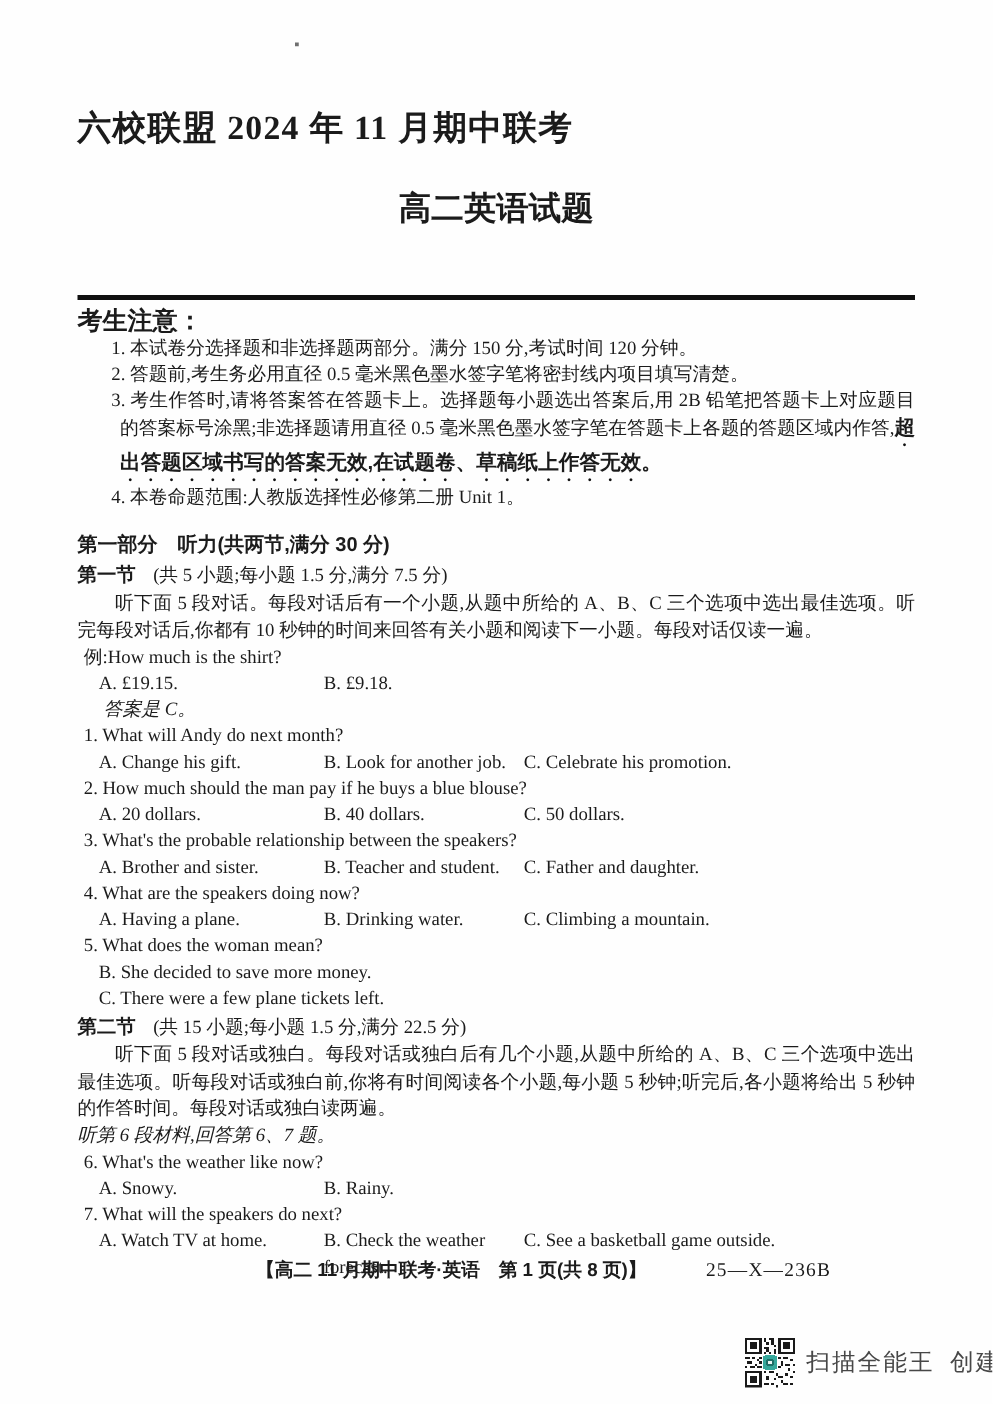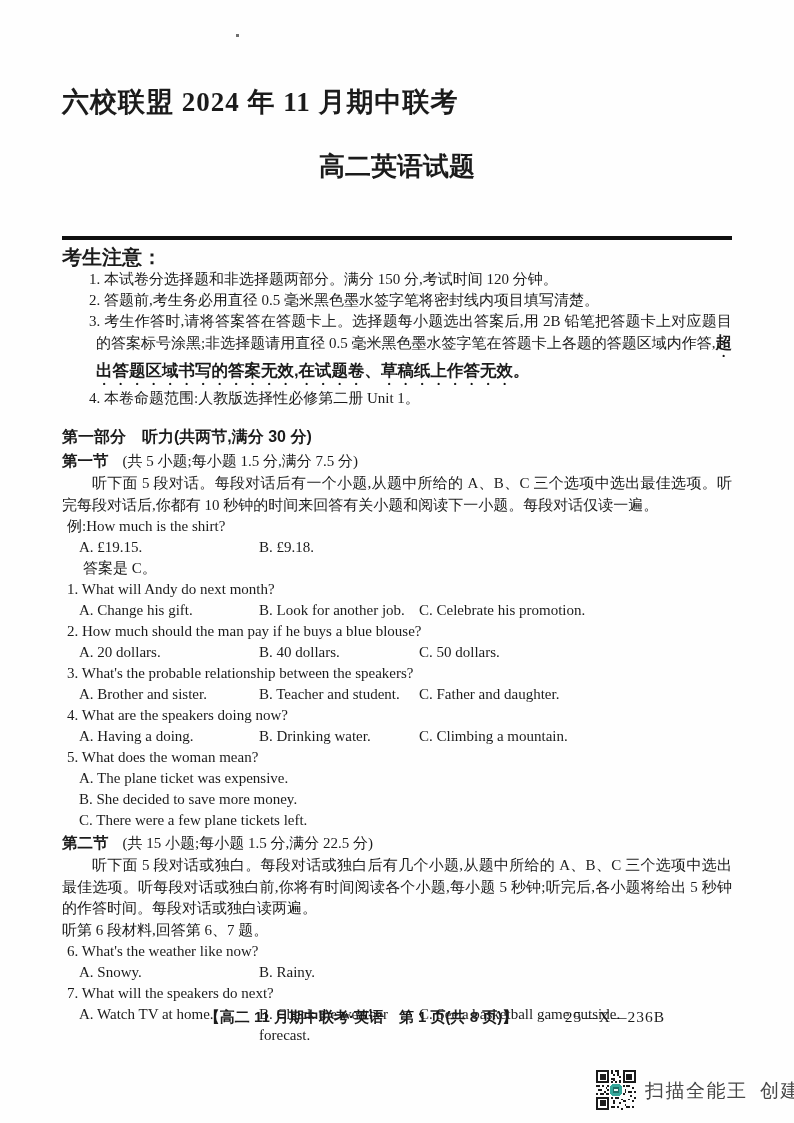--- a/index.html
+++ b/index.html
@@ -21,21 +21,21 @@
     font-family:"Liberation Sans","DejaVu Sans",sans-serif; font-weight:bold; font-size:16.5px;
     -webkit-text-emphasis:filled dot #111; -webkit-text-emphasis-position:under right;
     text-emphasis:filled dot #111; text-emphasis-position:under right;
   }
   .part-heading { font-family:"Liberation Sans","DejaVu Sans",sans-serif; font-weight:bold; font-size:16px; line-height:25px; margin-top:15px; }
   .sect-heading { line-height:24px; }
   .sect-label { font-family:"Liberation Sans","DejaVu Sans",sans-serif; font-weight:bold; font-size:15.5px; margin-right:14px; }
   .sect-detail { font-size:15px; }
   .para { text-indent:30px; text-align:justify; line-height:21.5px; }
   .q-text { padding-left:5px; }
-  .answer, .material { padding-left:0; }
+  .answer, .material { padding-left:0;font-style:italic; }
   .answer { padding-left:21px; }
   .opts { display:flex; padding-left:17px; }
   .opt { display:inline-block; }
   .oa { width:180px; } .ob { width:160px; } .oc { flex:1; }
   .opts-stack { padding-left:17px; }
   .opts-stack .opt { display:block; width:auto; }
   .footer { position:absolute; top:1006px; left:0; width:722px; text-align:center; }
   .footer-info { font-family:"Liberation Sans","DejaVu Sans",sans-serif; font-weight:bold; font-size:15px; }
   .footer-code { position:absolute; right:57px; top:0; font-size:15.5px; letter-spacing:1px; }
   .scanner { position:absolute; left:596px; top:1070px; display:flex; align-items:center; gap:9px; }
@@ -102,30 +102,29 @@
         <div class="opts">
           <span class="opt oa">A. Brother and sister.</span>
           <span class="opt ob">B. Teacher and student.</span>
           <span class="opt oc">C. Father and daughter.</span>
         </div>
       </div>
 
       <div>
         <div class="q-text">4. What are the speakers doing now?</div>
         <div class="opts">
-          <span class="opt oa">A. Having a doing.</span>
+          <span class="opt oa">A. Having a plane.</span>
           <span class="opt ob">B. Drinking water.</span>
           <span class="opt oc">C. Climbing a mountain.</span>
         </div>
       </div>
 
       <div>
         <div class="q-text">5. What does the woman mean?</div>
         <div class="opts-stack">
-          <span class="opt">A. The plane ticket was expensive.</span>
           <span class="opt">B. She decided to save more money.</span>
           <span class="opt">C. There were a few plane tickets left.</span>
         </div>
       </div>
 
       <div class="sect-heading">
         <span class="sect-label">第二节</span><span class="sect-detail">(共 15 小题;每小题 1.5 分,满分 22.5 分)</span>
       </div>
       <p class="para">听下面 5 段对话或独白。每段对话或独白后有几个小题,从题中所给的 A、B、C 三个选项中选出最佳选项。听每段对话或独白前,你将有时间阅读各个小题,每小题 5 秒钟;听完后,各小题将给出 5 秒钟的作答时间。每段对话或独白读两遍。</p>
       <div class="material">听第 6 段材料,回答第 6、7 题。</div>

